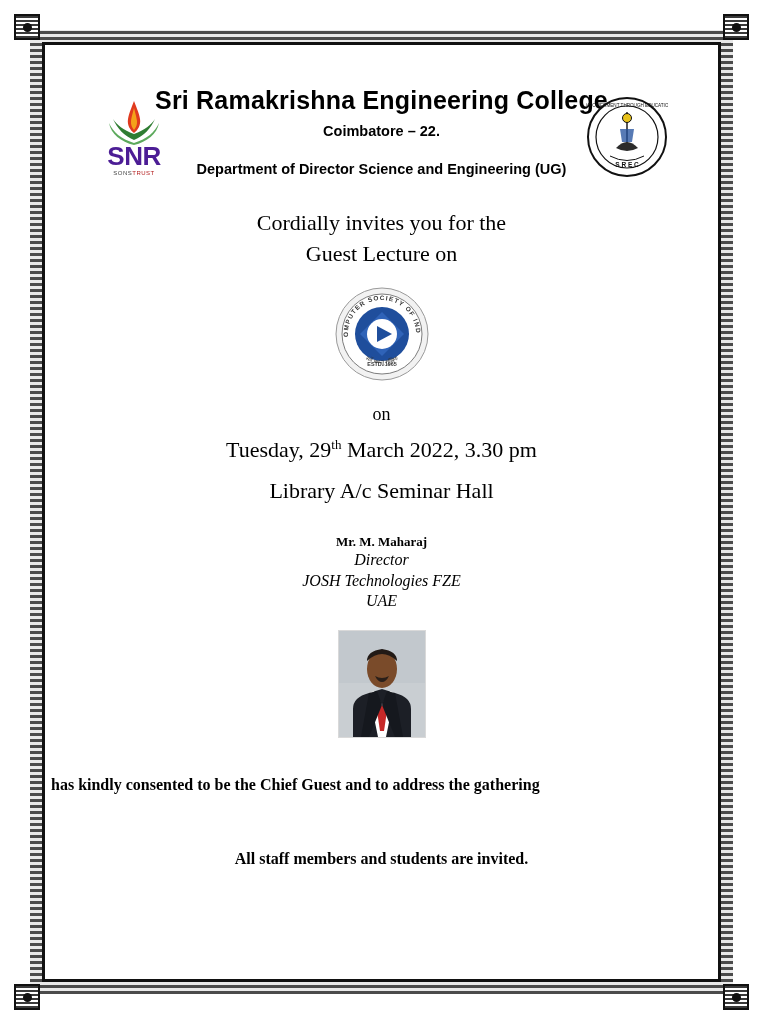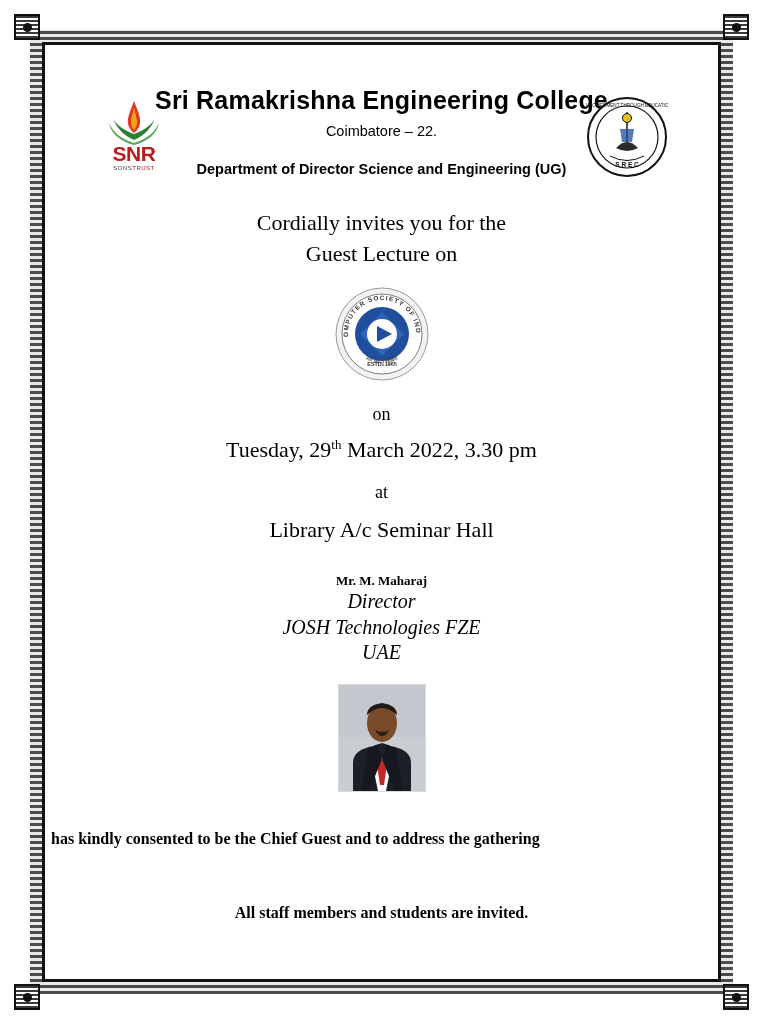--- a/index.html
+++ b/index.html
@@ -92,21 +92,21 @@
   .college-name {
     font-family: "Liberation Sans", sans-serif;
     font-weight: bold;
     font-size: 25px;
     letter-spacing: 0.2px;
     line-height: 1.1;
     margin: 8px;
   }
   .college-city {
     font-family: "Liberation Sans", sans-serif;
-    font-weight: normal;
+    font-weight: bold;
     font-size: 14.5px;
     margin-top: 4px;
   }
   .dept-name {
     font-family: "Liberation Sans", sans-serif;
     font-weight: bold;
     font-size: 14.5px;
     margin-top: 22px;
   }
 
@@ -116,22 +116,22 @@
     left: 44px;
     top: 48px;
     width: 78px;
     height: 90px;
     text-align: center;
   }
   .snr-flame { display: block; margin: 0 auto; }
   .snr-text {
     font-family: "Liberation Sans", sans-serif;
     font-weight: bold;
-    font-size: 21px;
-    color: #b91c1c;
+    font-size: 26px;
+    color: #4c1d95;
     line-height: 1;
     letter-spacing: -0.5px;
     margin-top: -2px;
   }
   .snr-sub {
     font-family: "Liberation Sans", sans-serif;
     font-size: 6px;
     color: #444;
     letter-spacing: 0.5px;
     margin-top: 1px;
@@ -193,21 +193,21 @@
     line-height: 1.28;
   }
   .guest-name {
     font-weight: bold;
     font-size: 13px;
   }
   .guest-role,
   .guest-org,
   .guest-country {
     font-style: italic;
-    font-size: 20px;
+    font-size: 16px;
   }
 
   .photo-wrap {
     text-align: center;
     margin-top: 18px;
   }
   .photo {
     display: inline-block;
     width: 86px;
     height: 106px;
@@ -295,21 +295,20 @@
             </text>
             <text font-family="Liberation Sans, sans-serif" font-size="5.4" fill="#333">
               <textPath href="#arcBot" startOffset="50%" text-anchor="middle">सर्वे भवन्तु सुखिनः</textPath>
             </text>
             <text x="48" y="80" font-family="Liberation Sans, sans-serif" font-size="5.4" font-weight="bold" fill="#333" text-anchor="middle">ESTD. 1965</text>
           </svg>
         </div>
 
         <div class="on-line">on</div>
         <div class="date-line"><span>Tuesday, 29</span><sup>th</sup><span> March 2022, 3.30 pm</span></div>
-        <div class="at-line">at</div>
         <div class="venue-line">Library A/c Seminar Hall</div>
 
         <div class="guest-block">
           <div class="guest-name">Mr. M. Maharaj</div>
           <div class="guest-role">Director</div>
           <div class="guest-org">JOSH Technologies FZE</div>
           <div class="guest-country">UAE</div>
         </div>
 
         <div class="photo-wrap">

